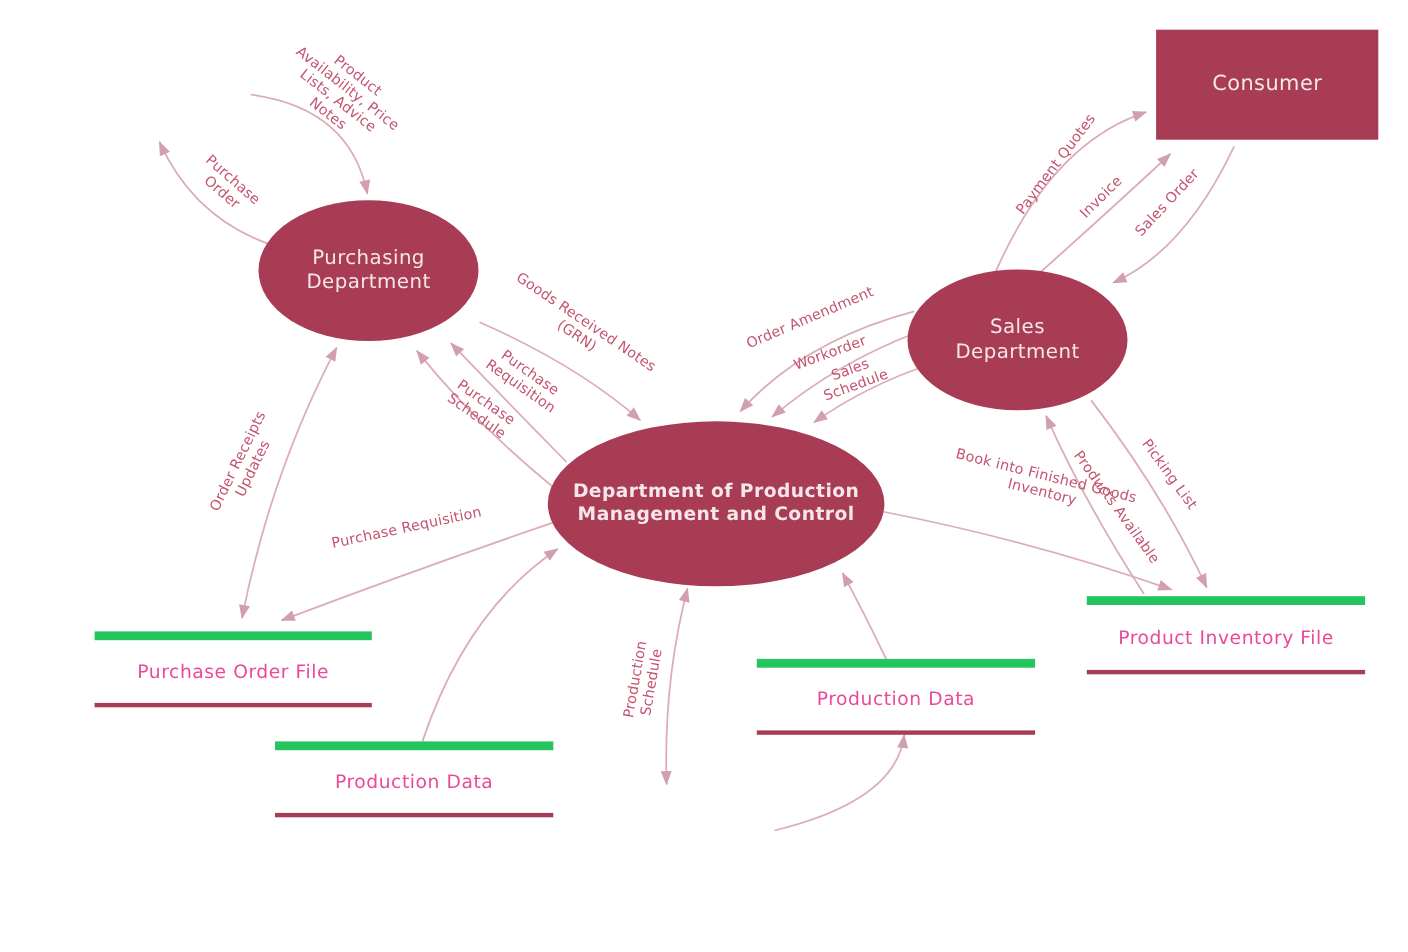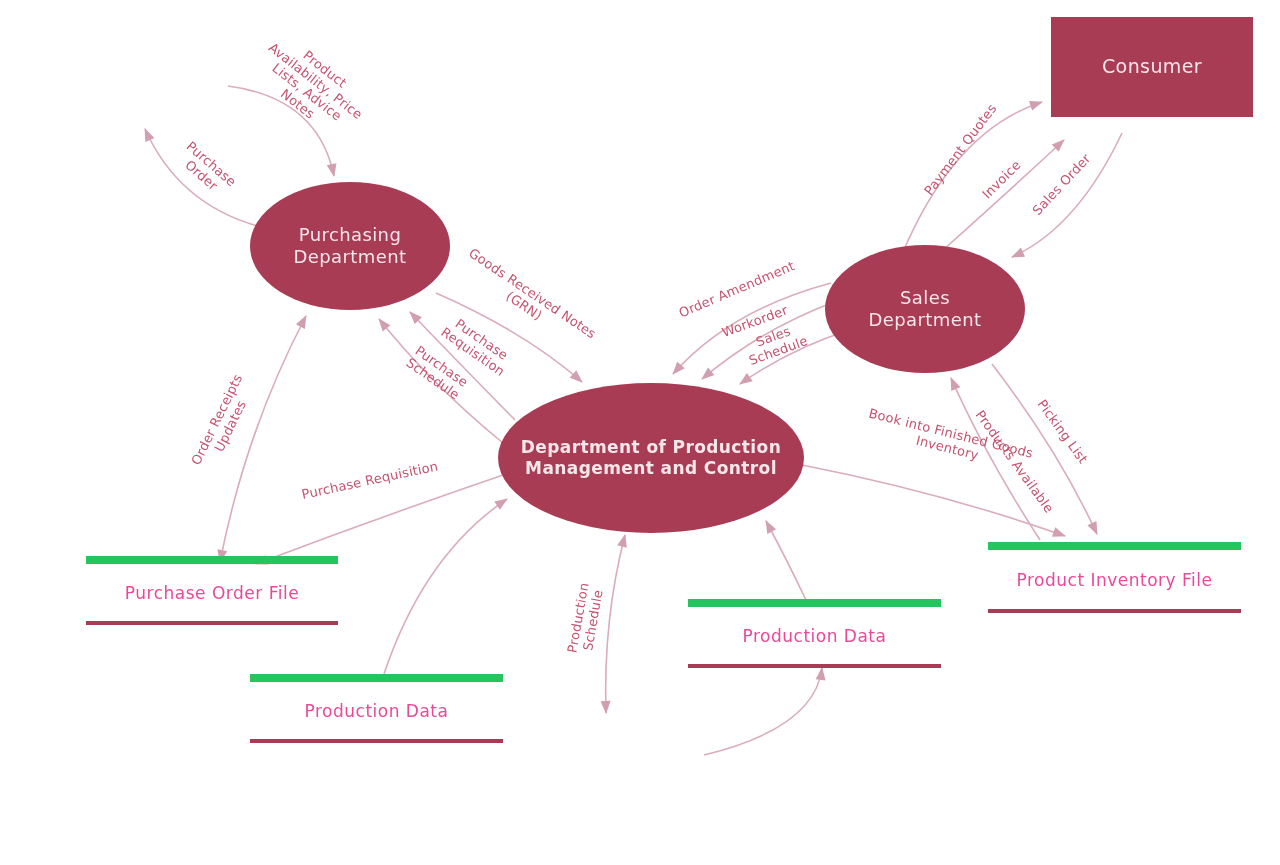--- a/index.html
+++ b/index.html
@@ -57,30 +57,30 @@
     <path class="wire" d="M 849 330 Q 788 350 740 384" marker-end="url(#ah)"></path>
     <path class="wire" d="M 802 465 Q 940 492 1065 536" marker-end="url(#ah)"></path>
     <path class="wire" d="M 1040 540 Q 985 455 951 378" marker-end="url(#ah)"></path>
     <path class="wire" d="M 992 364 Q 1058 450 1097 534" marker-end="url(#ah)"></path>
     <path class="wire" d="M 625 535 Q 603 620 606 713" marker-end="url(#ah)" marker-start="url(#ahs)"></path>
     <path class="wire" d="M 704 755 Q 815 728 822 668" marker-end="url(#ah)"></path>
     <path class="wire" d="M 806 600 Q 786 558 766 521" marker-end="url(#ah)"></path>
     <path class="wire" d="M 384 674 Q 424 555 507 499" marker-end="url(#ah)"></path>
   </svg>
 
-  <div class="shape rect" style="left:1051px;top:17px;width:202px;height:100px;">Consumer</div>
+  <div class="shape rect" style="left:1051px;top:27px;width:202px;height:100px;">Consumer</div>
 
-  <div class="shape ellipse" style="left:250px;top:182px;width:200px;height:128px;">Purchasing
+  <div class="shape ellipse" style="left:235px;top:182px;width:200px;height:128px;">Purchasing
 Department</div>
   <div class="shape ellipse" style="left:825px;top:245px;width:200px;height:128px;">Sales
 Department</div>
   <div class="shape ellipse big" style="left:498px;top:383px;width:306px;height:150px;">Department of Production
 Management and Control</div>
 
-  <div class="store" style="left:86px;top:556px;width:252px;height:57px;">Purchase Order File</div>
+  <div class="store" style="left:86px;top:574px;width:252px;height:57px;">Purchase Order File</div>
   <div class="store" style="left:250px;top:674px;width:253px;height:57px;">Production Data</div>
   <div class="store" style="left:688px;top:599px;width:253px;height:57px;">Production Data</div>
   <div class="store" style="left:988px;top:542px;width:253px;height:59px;">Product Inventory File</div>
 
   <div class="flabel" style="left:311px;top:87px;--r:38deg;">Product
 Availability, Price
 Lists, Advice
 Notes</div>
   <div class="flabel" style="left:206px;top:170px;--r:41deg;">Purchase
 Order</div>

